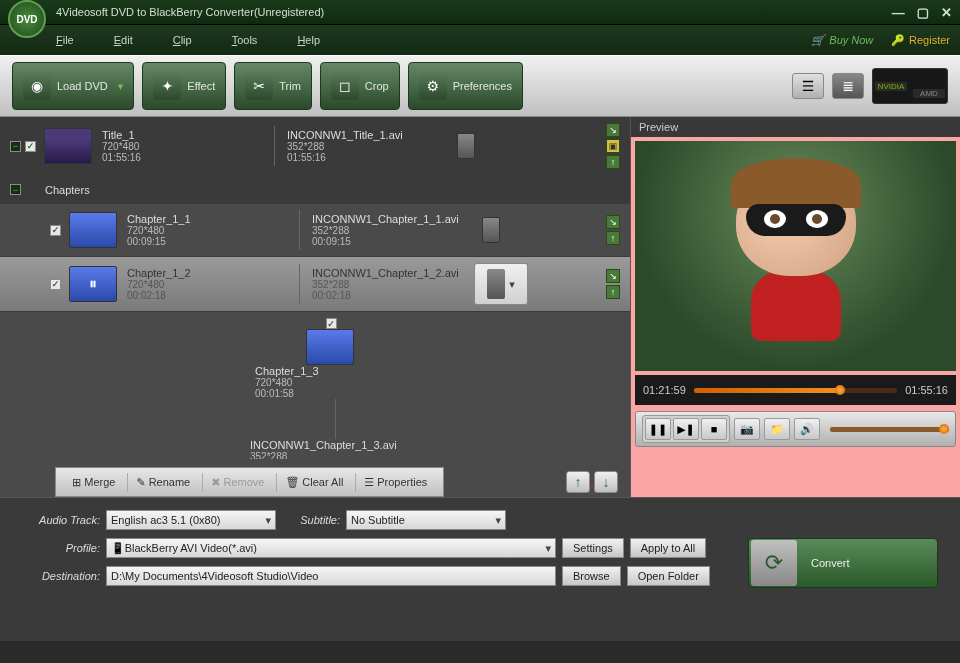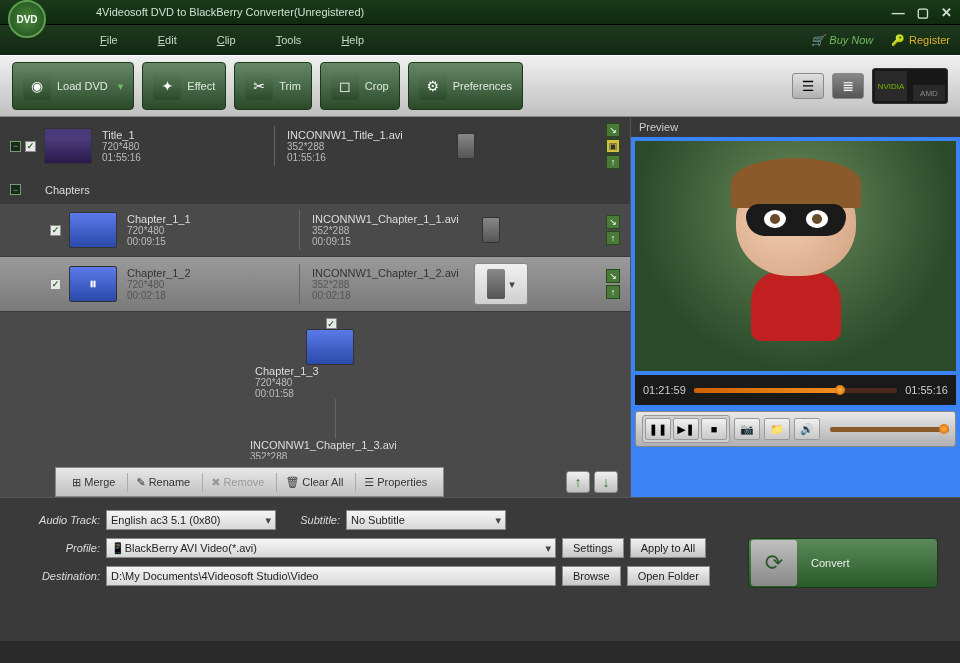--- a/index.html
+++ b/index.html
@@ -1,44 +1,44 @@
 <!DOCTYPE html>
 <html><head>
 <meta charset="utf-8">
 <style>
 * { box-sizing: border-box; margin: 0; padding: 0; font-family: "Microsoft Sans Serif", Tahoma, Arial, sans-serif; font-size: 11px; }
 body { width: 960px; height: 663px; background: #2a2a2a; overflow: hidden; user-select: none; }
 
 
 .titlebar { height: 25px; background: linear-gradient(to bottom, #1a3a1a, #0f2a0f); display: flex; align-items: center; padding: 0 8px; border-bottom: 1px solid #000; }
 .logo { width: 38px; height: 38px; margin-top: 14px; margin-right: 10px; background: radial-gradient(circle, #4a8b3a, #1e4a1e); border-radius: 50%; display: flex; align-items: center; justify-content: center; color: #fff; font-weight: bold; font-size: 10px; border: 2px solid #5fa050; z-index: 10; }
-.title-text { color: #d0e0d0; flex: 1; margin-left: 40px; }
+.title-text { color: #d0e0d0; flex: 1; }
 .win-controls { display: flex; gap: 12px; }
 .win-btn { color: #d0e0d0; cursor: pointer; font-weight: bold; font-size: 13px; }
 
 
-.menubar { height: 30px; background: linear-gradient(to bottom, #1e3a1e, #122812); display: flex; align-items: center; padding-left: 100px; }
+.menubar { height: 30px; background: linear-gradient(to bottom, #1e3a1e, #122812); display: flex; align-items: center; padding-left: 56px; }
 .menubar .menu-item { color: #c8d8c8; margin-right: 40px; cursor: pointer; }
 .menubar .menu-item .ul { text-decoration: underline; }
 .menubar-right { margin-left: auto; display: flex; align-items: center; padding-right: 10px; gap: 18px; }
 .buy-now { color: #6fb85f; cursor: pointer; display: flex; align-items: center; gap: 4px; font-style: italic; }
 .register { color: #e0b030; cursor: pointer; display: flex; align-items: center; gap: 4px; }
 .icon-cart::before { content: "🛒"; font-size: 11px; }
 .icon-key::before { content: "🔑"; font-size: 11px; filter: hue-rotate(20deg); }
 
 
 .toolbar-wrap { height: 62px; background: linear-gradient(to bottom, #f0f0f0, #c0c0c0); border-top: 1px solid #fff; border-bottom: 1px solid #888; padding: 6px 12px; display: flex; align-items: center; }
 .tool-btn { height: 48px; background: linear-gradient(to bottom, #668866, #2a4a2a); border: 1px solid #1a3a1a; border-radius: 4px; color: #e0e8e0; display: flex; align-items: center; padding: 0 10px; margin-right: 8px; cursor: pointer; gap: 6px; }
 .tool-btn .ticon { width: 28px; height: 28px; background: linear-gradient(to bottom, #5a7a5a, #2a4a2a); border-radius: 4px; display: flex; align-items: center; justify-content: center; font-size: 14px; color: #fff; }
 .tool-btn.load { border-right: 1px solid #1a3a1a; }
 .tool-btn.load::after { content: "▾"; color: #6fb85f; margin-left: 4px; }
 .toolbar-right { margin-left: auto; display: flex; align-items: center; gap: 8px; }
 .view-btn { width: 32px; height: 26px; background: linear-gradient(to bottom,#e0e0e0,#b0b0b0); border: 1px solid #888; border-radius: 3px; display: flex; align-items: center; justify-content: center; font-size: 14px; cursor: pointer; }
 .view-btn.active { background: linear-gradient(to bottom,#888,#555); color: #fff; }
-.gpu-box { width: 76px; height: 36px; background: #181818; border: 1px solid #333; border-radius: 3px; display: flex; padding: 2px; gap: 6px; }
+.gpu-box { width: 76px; height: 36px; background: #181818; border: 1px solid #333; border-radius: 3px; display: flex; padding: 2px; gap: 6px; align-items: center; }
 .gpu-box div { flex: 1; background: #2a2a2a; display: flex; align-items: center; justify-content: center; font-size: 8px; }
 .nvidia { color: #76b900; }
 .amd { color: #888; margin-top: 14px; }
 
 
 .content { display: flex; height: 380px; }
 .left-pane { width: 630px; background: #4a4a4a; display: flex; flex-direction: column; }
 .list-area { flex: 1; overflow: hidden; position: relative; }
 .list-scroll { height: 100%; overflow-y: auto; }
 
@@ -73,21 +73,21 @@
 
 .list-actions { height: 30px; background: linear-gradient(to bottom,#e8e8e8,#c0c0c0); display: flex; align-items: center; padding: 0 8px; gap: 4px; border-top: 1px solid #aaa; margin: 8px 12px 0 55px; border: 1px solid #888; }
 .la-btn { padding: 3px 8px; color: #333; cursor: pointer; display: flex; align-items: center; gap: 3px; border-left: 1px solid #aaa; }
 .la-btn:first-child { border-left: none; }
 .la-btn.disabled { color: #999; cursor: default; }
 .move-btns { margin-left: auto; margin-right: 12px; display: flex; gap: 4px; margin-top: 8px; }
 .move-btn { width: 24px; height: 22px; background: linear-gradient(to bottom,#f0f0f0,#c0c0c0); border: 1px solid #888; border-radius: 3px; display: flex; align-items: center; justify-content: center; cursor: pointer; font-size: 14px; color: #2a7a2a; font-weight: bold; }
 .list-actions-row { display: flex; align-items: center; }
 
 
-.right-pane { flex: 1; background: #3b82f6; display: flex; flex-direction: column; border-left: 1px solid #555; }
+.right-pane { flex: 1; background: #fca5a5; display: flex; flex-direction: column; border-left: 1px solid #555; }
 .preview-label { color: #ccc; padding: 4px 8px; background: #383838; font-size: 11px; }
 .preview-area { height: 230px; background: #000; margin: 4px; position: relative; overflow: hidden; }
 .preview-img { position: absolute; inset: 0; background: radial-gradient(ellipse at 50% 30%, #6a8a5a, #2a4a2a 70%); }
 .character { position: absolute; left: 50%; top: 50%; transform: translate(-50%,-50%); width: 160px; height: 180px; }
 .head { width: 120px; height: 110px; background: radial-gradient(circle at 40% 40%, #f5d0b0, #d0a080); border-radius: 50% 50% 45% 45%; margin: 0 auto; position: relative; }
 .mask { position: absolute; width: 100px; height: 32px; background: #1a1a1a; top: 38px; left: 10px; border-radius: 20px 20px 30px 30px; }
 .eye { position: absolute; width: 22px; height: 18px; background: #fff; border-radius: 50%; top: 6px; }
 .eye.l { left: 18px; } .eye.r { right: 18px; }
 .eye::after { content:""; position: absolute; width: 10px; height: 10px; background: #6a4a2a; border-radius: 50%; top: 4px; left: 6px; }
 .hair { position: absolute; width: 130px; height: 50px; background: #8a5a2a; top: -8px; left: -5px; border-radius: 50% 50% 0 0; }

